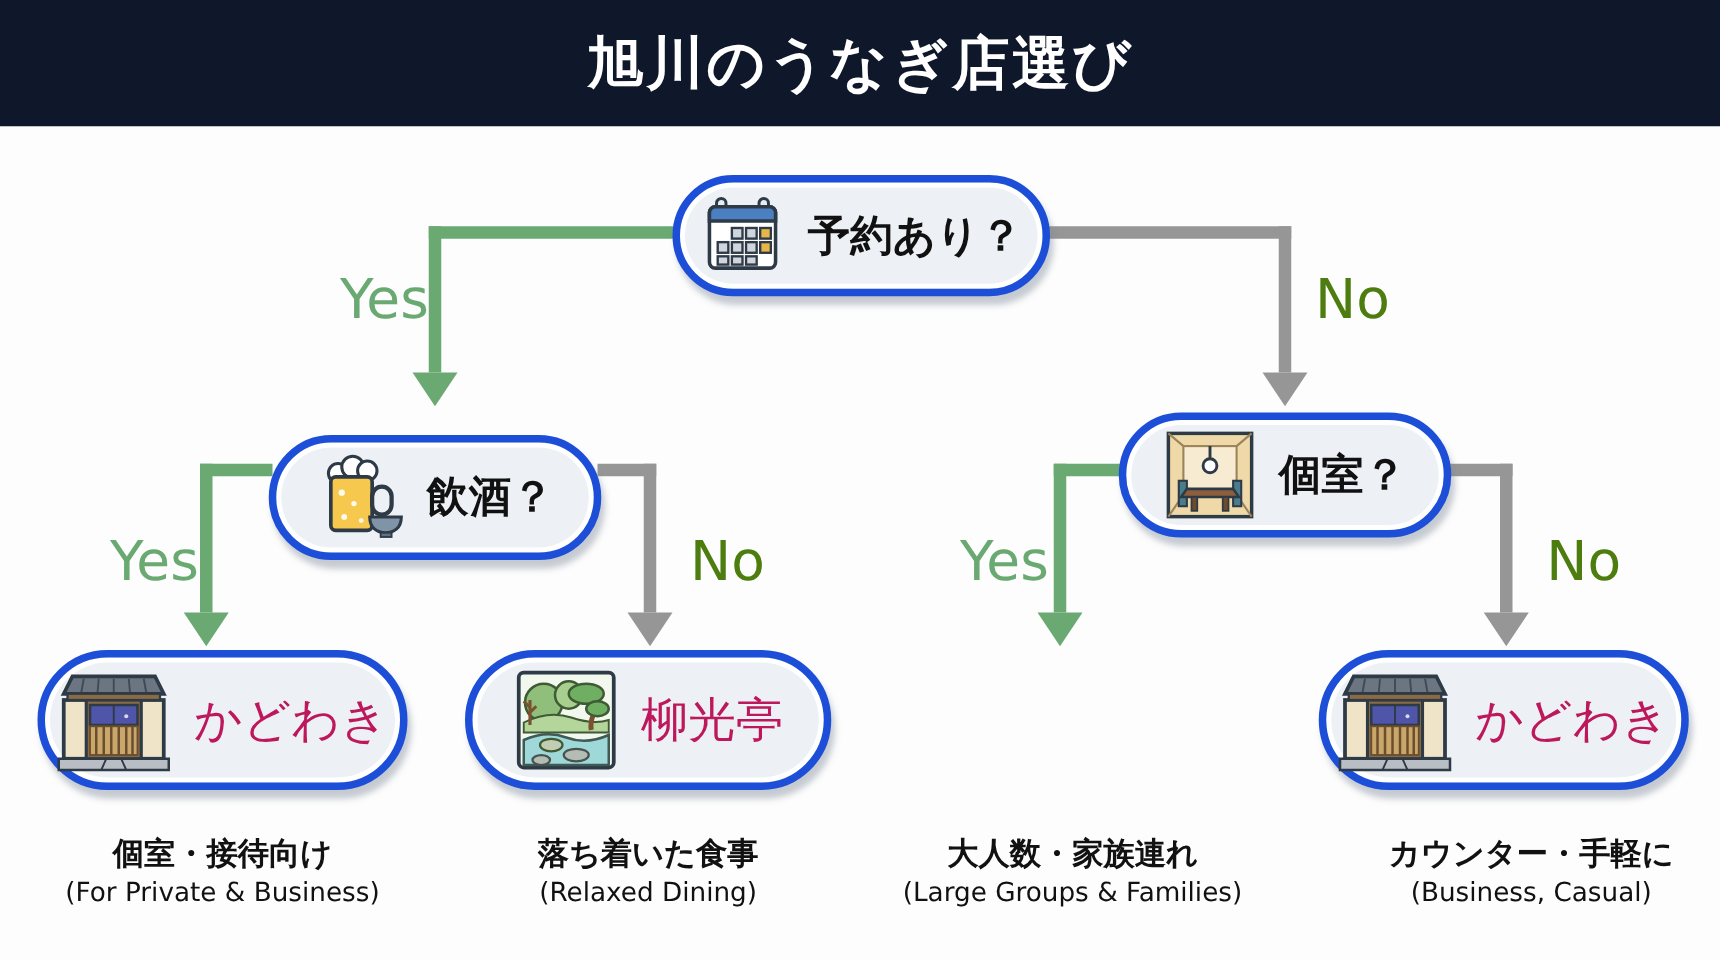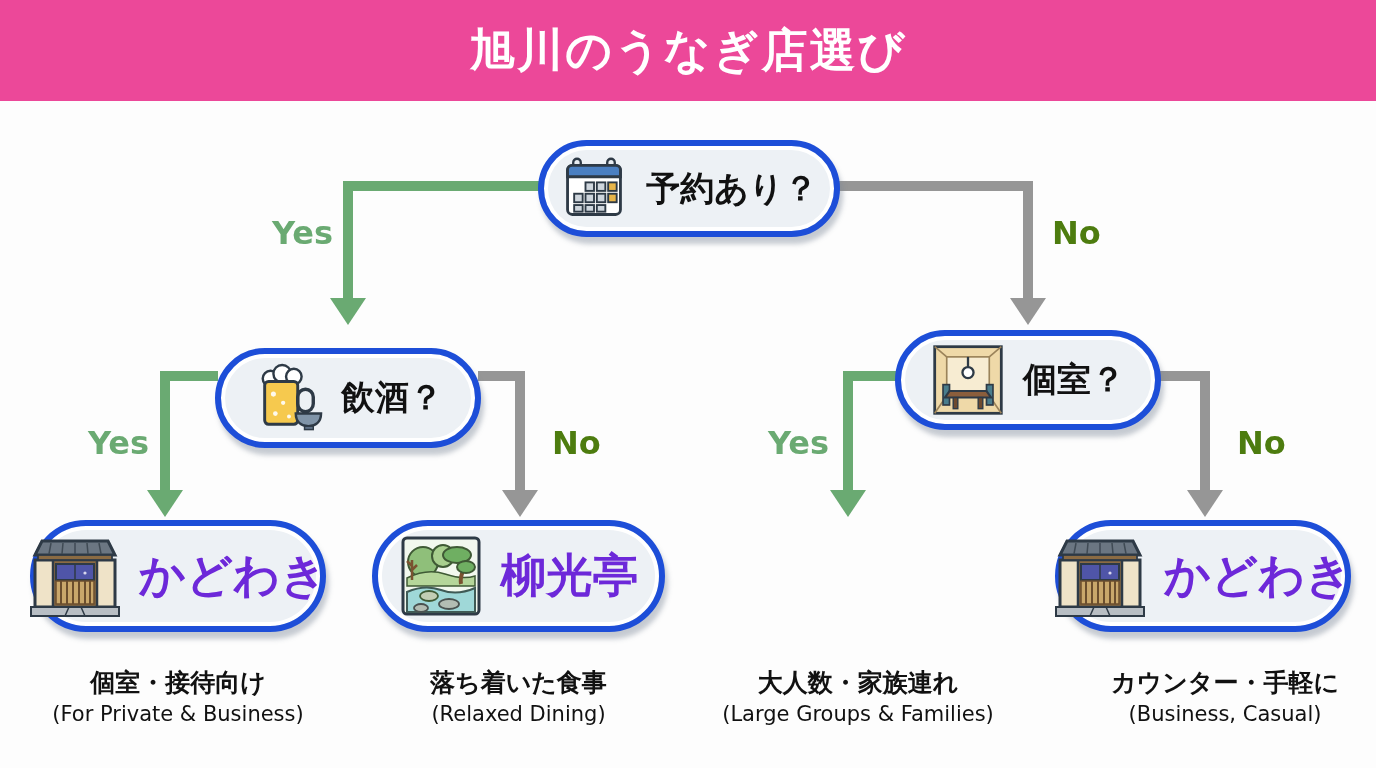--- a/index.html
+++ b/index.html
@@ -2,40 +2,40 @@
 <html><head>
 <meta charset="utf-8">
 <style>
   * { margin:0; padding:0; box-sizing:border-box; }
   html,body { width:1376px; height:768px; }
   body { font-family:"DejaVu Sans","Liberation Sans",sans-serif; background:#ffffff; overflow:hidden; }
   .stage { position:relative; width:1376px; height:768px; background:#fdfdfd; }
 
   
   .header { position:absolute; left:0; top:0; width:1376px; height:101px;
-            background:#ec4899; display:flex; align-items:center; justify-content:center; }
+            background:#0f172a; display:flex; align-items:center; justify-content:center; }
   .header h1 { color:#ffffff; font-size:46px; font-weight:800; letter-spacing:2px; }
 
   
   .node { position:absolute; display:flex; align-items:center; justify-content:center; gap:18px;
           background:#edf1f5; border:6px solid #1d4ed8; border-radius:80px;
           box-shadow: inset 0 0 0 4px #ffffff, 3px 7px 5px rgba(120,132,148,0.42); }
   .q-label { font-size:34px; font-weight:800; color:#111111; white-space:nowrap; }
-  .leaf-label { font-size:46px; font-weight:700; color:#6d28d9; white-space:nowrap; }
+  .leaf-label { font-size:38px; font-weight:400; color:#be185d; white-space:nowrap; }
   .icon-box { display:flex; align-items:center; justify-content:center; }
 
   
   .seg { position:absolute; }
   .seg.yes { background:#6aaa72; }
   .seg.no  { background:#969696; }
   .arrow { position:absolute; width:0; height:0;
            border-left:18px solid transparent; border-right:18px solid transparent;
            border-top:27px solid #6aaa72; }
   .arrow.no { border-top-color:#969696; }
-  .edge-label { position:absolute; font-size:32px; font-weight:700; white-space:nowrap; }
+  .edge-label { position:absolute; font-size:44px; font-weight:400; white-space:nowrap; }
   .edge-label.yes { color:#6aaa72; }
   .edge-label.no  { color:#4d7c0f; }
 
   
   .caption { position:absolute; text-align:center; color:#111111; }
   .caption .jp { font-size:25px; font-weight:800; }
   .caption .en { font-size:21px; font-weight:400; margin-top:3px; }
 </style>
 </head>
 <body>

